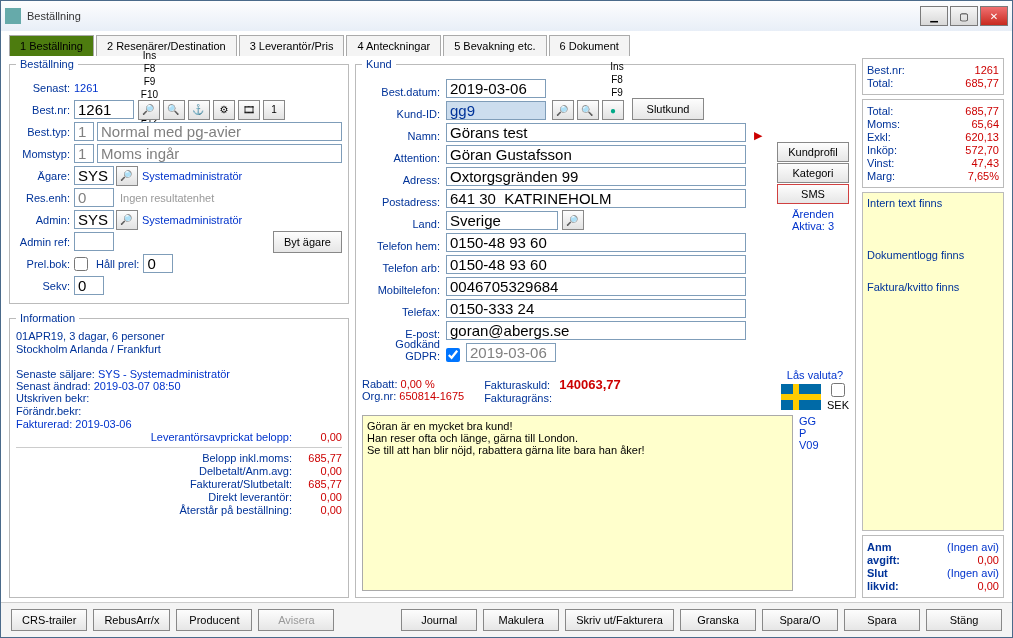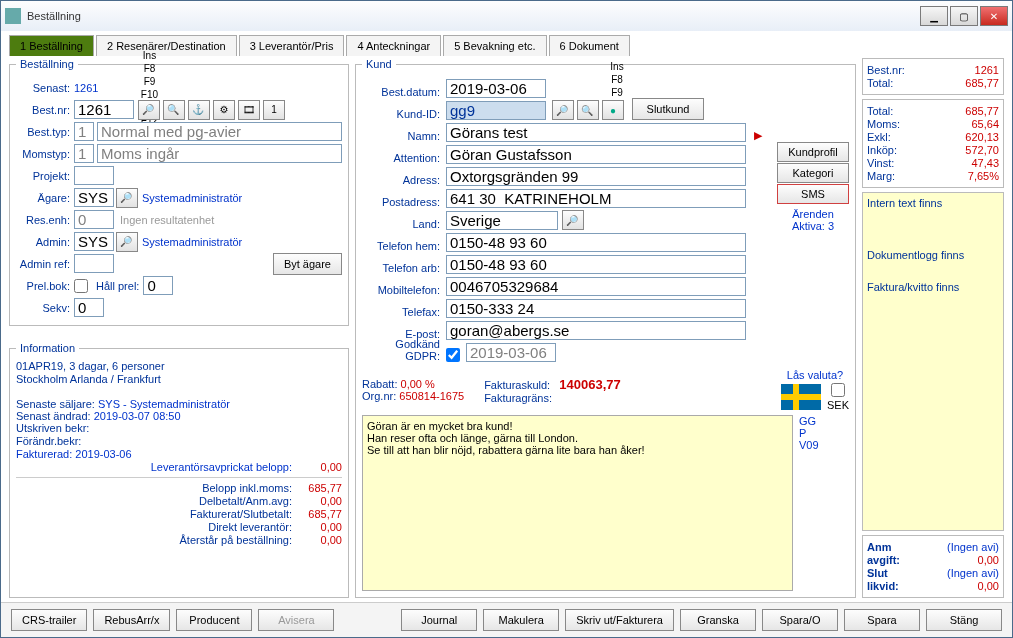--- a/index.html
+++ b/index.html
@@ -34,21 +34,21 @@
 input[type="text"], .val, .textbox { border: 1px solid #7f9db9; height: 19px; padding: 1px 3px; background: #fff; font-size:15px; }
 .ro { background:#f0f0f0; color:#808080;}
 .toolbar { display:flex; gap:3px; margin-left:4px;}
 .tbtn { width:22px; height:20px; border:1px solid #888; background:linear-gradient(#fdfdfd,#e2e2e2); display:flex;align-items:center;justify-content:center; font-size:10px;}
 .klab{font-size:10px; width:22px; text-align:center;}
 .fkeys{display:flex; gap:2px; margin-left:4px;flex-direction:column;}
 
 .btn { height:22px; padding: 2px 10px; border:1px solid #888; background:linear-gradient(#fdfdfd,#e6e6e6); }
 .btn.disabled{color:#999;}
 
-.info-box { border:1px solid #bbb; padding:6px; margin-top:16px; font-size:11px; }
+.info-box { border:1px solid #bbb; padding:6px; margin-top:8px; font-size:11px; }
 .info-box .t { color:#003399; margin-bottom:1px;}
 .info-row { display:flex; justify-content:flex-end; margin:1px 0;}
 .info-row .k{color:#003399;}
 .info-row .v{color:#cc0000; min-width:50px; text-align:right;}
 hr{border:none; border-top:1px solid #ccc; margin:4px 0;}
 
 
 .mid { flex:1; display:flex; flex-direction:column; }
 .mid fieldset{flex:1; display:flex; flex-direction:column;}
 .mrow{display:flex; align-items:flex-end; margin:1px 0; height:21px;}
@@ -148,24 +148,20 @@
           <div class="lbl">Best.typ:</div>
           <input type="text" class="ro" style="width: 20px;" value="1">
           <input type="text" class="ro" style="flex: 1 1 0%; margin-left: 3px;" value="Normal med pg-avier">
         </div>
         <div class="row">
           <div class="lbl">Momstyp:</div>
           <input type="text" class="ro" style="width: 20px;" value="1">
           <input type="text" class="ro" style="flex: 1 1 0%; margin-left: 3px;" value="Moms ingår">
         </div>
         <div class="row">
-          <div class="lbl">Projekt:</div>
-          <input type="text" style="width: 40px;" value="">
-        </div>
-        <div class="row">
           <div class="lbl">Ägare:</div>
           <input type="text" style="width: 40px;" value="SYS">
           <div class="tbtn" style="margin-left:2px">🔎</div>
           <span class="link" style="margin-left:4px">Systemadministratör</span>
         </div>
         <div class="row">
           <div class="lbl">Res.enh:</div>
           <input type="text" class="ro" style="width: 40px;" value="0">
           <span style="margin-left:6px;color:#999">Ingen resultatenhet</span>
         </div>

